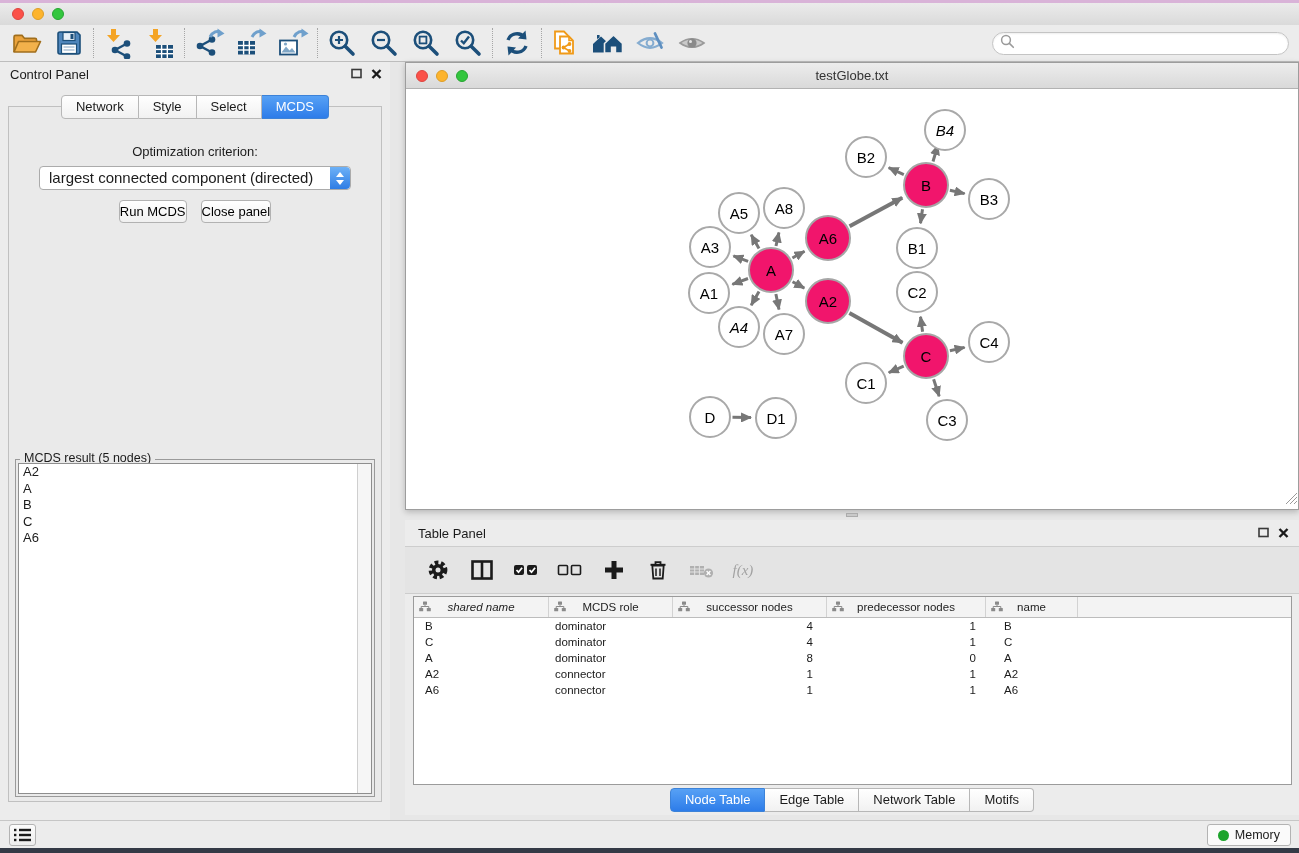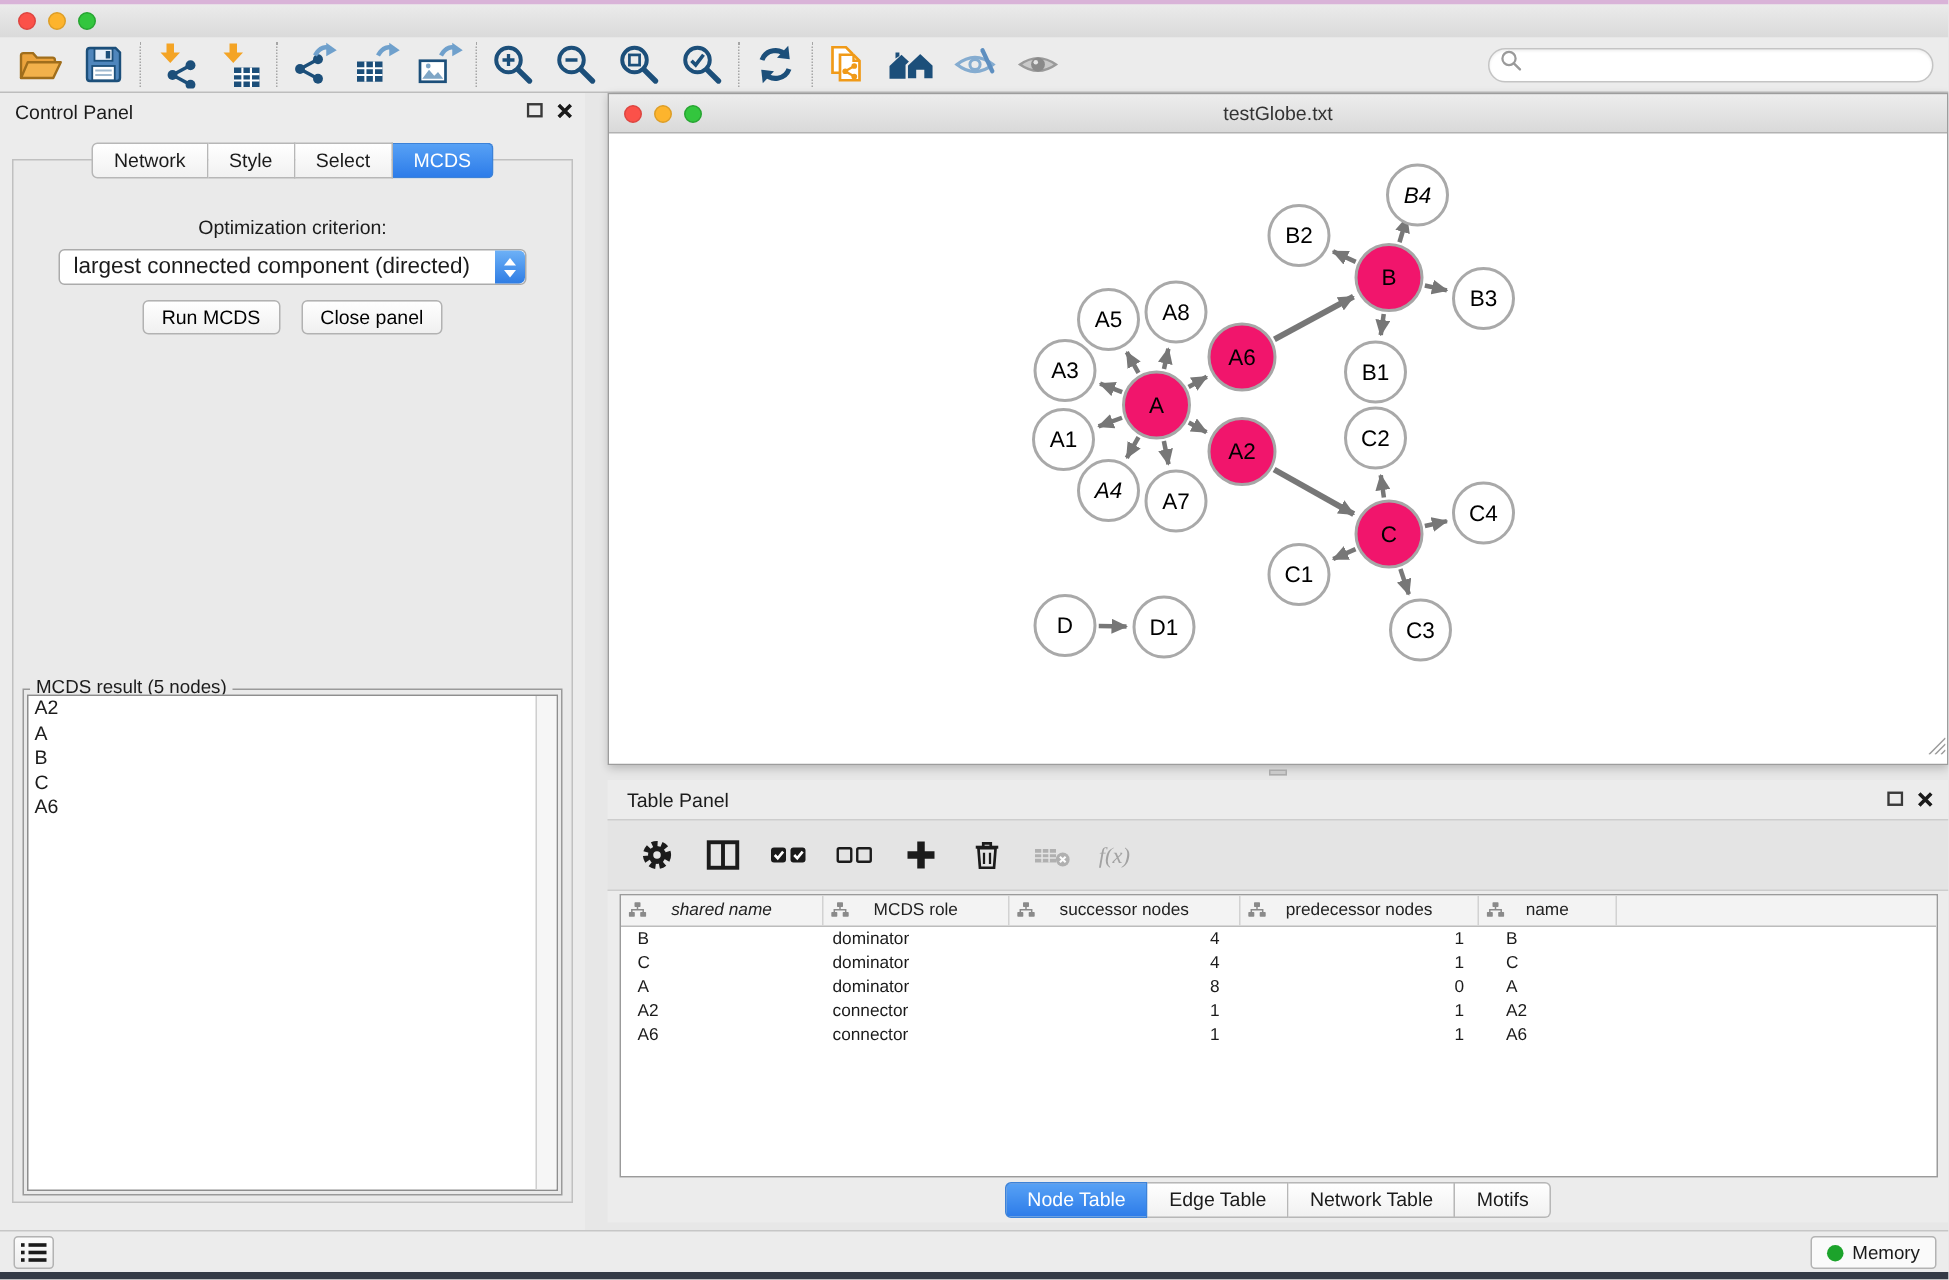--- a/index.html
+++ b/index.html
@@ -62,21 +62,21 @@
   .mac-select { position:relative; width:312px; height:24px; background:#fff;
     border:1px solid #ababab; border-radius:4px; font-size:15px; line-height:22px;
     padding-left:9px; cursor:default; }
   .mac-select .stepper { position:absolute; right:0; top:0; bottom:0; width:20px;
     background:linear-gradient(#6db1f7,#2f7de4); border-radius:0 4px 4px 0;
     display:flex; flex-direction:column; align-items:center; justify-content:center; gap:3px; }
   .tri-up { width:0; height:0; border-left:4px solid transparent; border-right:4px solid transparent; border-bottom:5px solid #fff; }
   .tri-down { width:0; height:0; border-left:4px solid transparent; border-right:4px solid transparent; border-top:5px solid #fff; }
 
   .btn-row { margin-top:10px; display:flex; justify-content:center; gap:14px; }
-  .mac-btn { height:23px; padding:0 12px; font-size:13px; font-family:inherit;
+  .mac-btn { height:23px; padding:0 0; font-size:13px; font-family:inherit;
     background:linear-gradient(#ffffff,#f0f0f0); border:1px solid #b2b2b2; border-radius:4px; cursor:default; }
 
   .groupbox { position:absolute; left:6px; right:6px; top:352px; bottom:4px;
     border:1px solid #9a9a9a; }
   .groupbox .legend { position:absolute; top:-9px; left:4px; background:#eaeaea;
     padding:0 4px; font-size:12.5px; }
   .result-list { position:absolute; left:2px; right:2px; top:3px; bottom:2px;
     background:#fff; border:1px solid #8e8e8e; overflow:hidden; }
   .result-item { font-size:13px; line-height:16.5px; padding-left:4px; }
   .list-scrollbar { position:absolute; right:0; top:0; bottom:0; width:14px;

